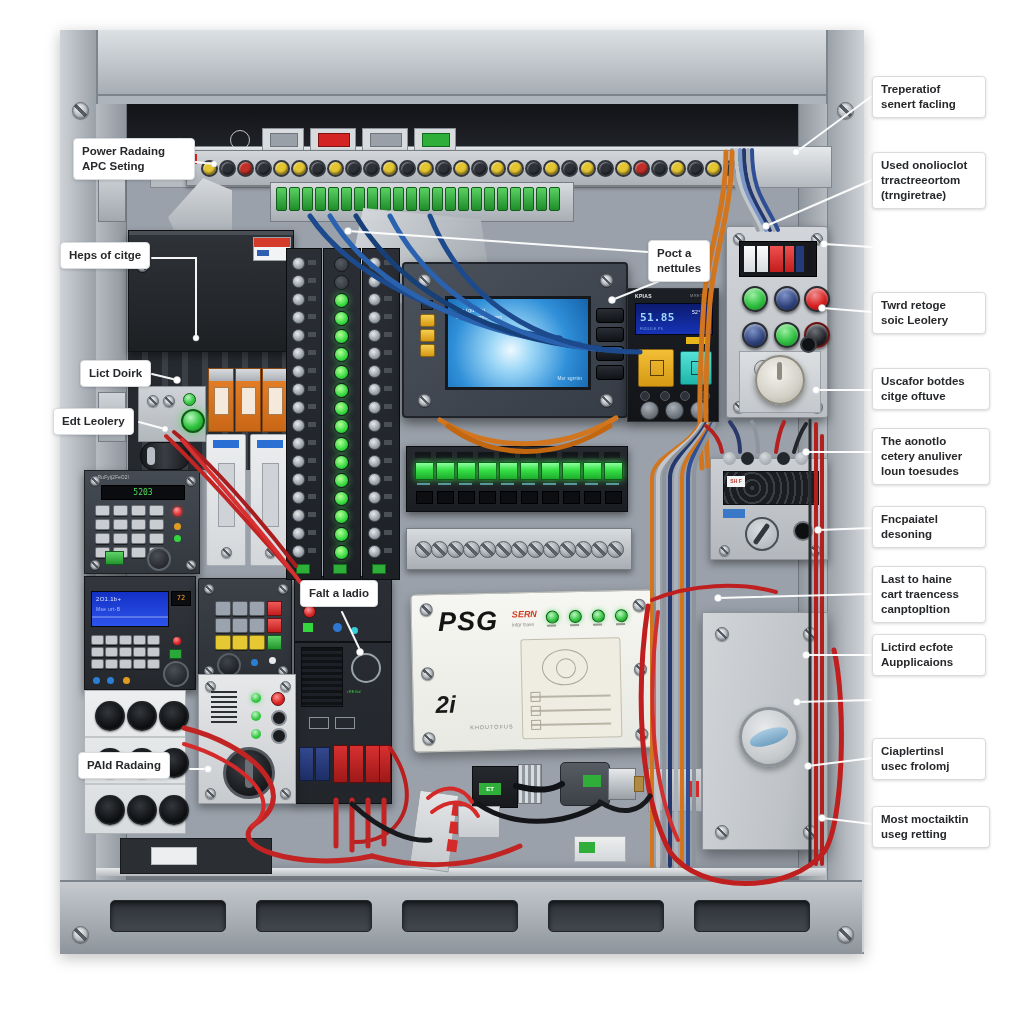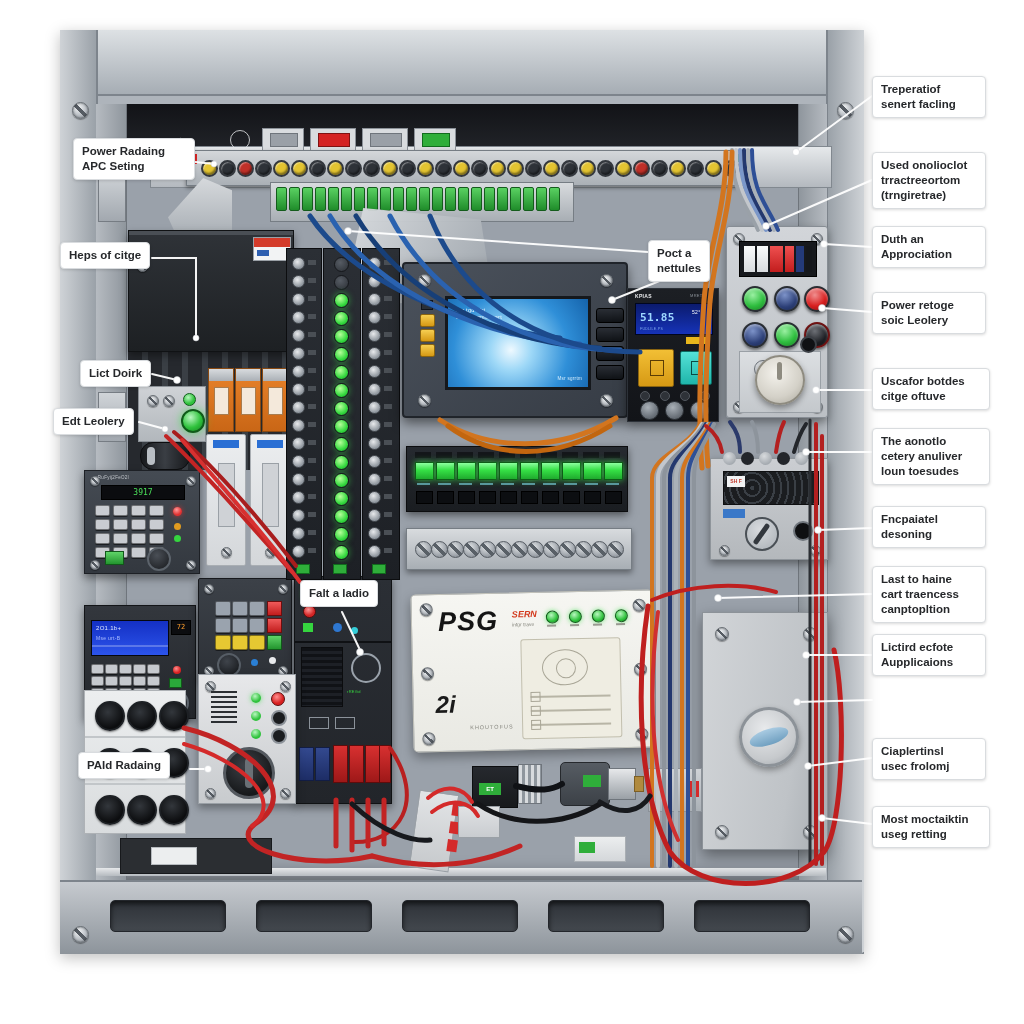--- a/index.html
+++ b/index.html
@@ -201,21 +201,21 @@
     <div class="screw" style="left:14px;top:112px;width:9px;height:9px"></div>
   </div>
   <div class="dev" style="left:250px;top:434px;width:38px;height:130px;background:linear-gradient(#eceef0,#d4d7da);border:1px solid #a9aeb3;border-radius:2px">
     <div class="abs" style="left:6px;top:5px;width:26px;height:8px;background:#2a6fd4"></div>
     <div class="abs" style="left:11px;top:28px;width:15px;height:62px;background:#cfd2d6;border:1px solid #9aa0a6"></div>
     <div class="screw" style="left:14px;top:112px;width:9px;height:9px"></div>
   </div>
 
   <div class="dev" style="left:84px;top:470px;width:114px;height:102px;background:linear-gradient(#454b53,#33383f);border:1px solid #1d2025;box-shadow:0 4px 8px rgba(0,0,0,.45)">
     <div class="gt" style="left:10px;top:4px;font-size:4.5px;color:#c3c7cc">uRuFyij2FeO2I</div>
-    <div class="abs" style="left:16px;top:14px;width:82px;height:13px;background:#0b0c0f;border:1px solid #000;color:#4be05a;font-size:8px;font-family:'DejaVu Sans Mono',monospace;text-align:center;line-height:13px">3917</div>
+    <div class="abs" style="left:16px;top:14px;width:82px;height:13px;background:#0b0c0f;border:1px solid #000;color:#4be05a;font-size:8px;font-family:'DejaVu Sans Mono',monospace;text-align:center;line-height:13px">5203</div>
     <div id="kgrid1" class="abs" style="left:10px;top:34px;width:80px;height:58px">
         <div class="abs" style="left: 0px; top: 0px; width: 13px; height: 9px; background: rgb(201, 204, 209); border: 1px solid rgba(0, 0, 0, 0.45); border-radius: 2px; box-shadow: rgba(0, 0, 0, 0.5) 0px 1px 0px;"></div>
         <div class="abs" style="left: 18px; top: 0px; width: 13px; height: 9px; background: rgb(201, 204, 209); border: 1px solid rgba(0, 0, 0, 0.45); border-radius: 2px; box-shadow: rgba(0, 0, 0, 0.5) 0px 1px 0px;"></div>
         <div class="abs" style="left: 36px; top: 0px; width: 13px; height: 9px; background: rgb(201, 204, 209); border: 1px solid rgba(0, 0, 0, 0.45); border-radius: 2px; box-shadow: rgba(0, 0, 0, 0.5) 0px 1px 0px;"></div>
         <div class="abs" style="left: 54px; top: 0px; width: 13px; height: 9px; background: rgb(201, 204, 209); border: 1px solid rgba(0, 0, 0, 0.45); border-radius: 2px; box-shadow: rgba(0, 0, 0, 0.5) 0px 1px 0px;"></div>
         <div class="abs" style="left: 0px; top: 14px; width: 13px; height: 9px; background: rgb(201, 204, 209); border: 1px solid rgba(0, 0, 0, 0.45); border-radius: 2px; box-shadow: rgba(0, 0, 0, 0.5) 0px 1px 0px;"></div>
         <div class="abs" style="left: 18px; top: 14px; width: 13px; height: 9px; background: rgb(201, 204, 209); border: 1px solid rgba(0, 0, 0, 0.45); border-radius: 2px; box-shadow: rgba(0, 0, 0, 0.5) 0px 1px 0px;"></div>
         <div class="abs" style="left: 36px; top: 14px; width: 13px; height: 9px; background: rgb(201, 204, 209); border: 1px solid rgba(0, 0, 0, 0.45); border-radius: 2px; box-shadow: rgba(0, 0, 0, 0.5) 0px 1px 0px;"></div>
         <div class="abs" style="left: 54px; top: 14px; width: 13px; height: 9px; background: rgb(201, 204, 209); border: 1px solid rgba(0, 0, 0, 0.45); border-radius: 2px; box-shadow: rgba(0, 0, 0, 0.5) 0px 1px 0px;"></div>
         <div class="abs" style="left: 0px; top: 28px; width: 13px; height: 9px; background: rgb(201, 204, 209); border: 1px solid rgba(0, 0, 0, 0.45); border-radius: 2px; box-shadow: rgba(0, 0, 0, 0.5) 0px 1px 0px;"></div>
@@ -231,21 +231,21 @@
     <div class="led" style="left:89px;top:52px;width:7px;height:7px;background:#e09b20"></div>
     <div class="led" style="left:89px;top:64px;width:7px;height:7px;background:#35d53f"></div>
     <div class="abs" style="left:20px;top:80px;width:17px;height:12px;background:linear-gradient(#5fd368,#23952e);border:1px solid #11581a"></div>
     <div class="abs" style="left:62px;top:76px;width:20px;height:20px;border-radius:50%;background:radial-gradient(circle at 40% 32%,#4a4f56,#17191d);border:2px solid #5c636b"></div>
     <div class="screw" style="left:5px;top:5px;width:8px;height:8px"></div>
     <div class="screw" style="left:101px;top:5px;width:8px;height:8px"></div>
     <div class="screw" style="left:5px;top:89px;width:8px;height:8px"></div>
     <div class="screw" style="left:101px;top:89px;width:8px;height:8px"></div>
   </div>
 
-  <div class="dev" style="left:84px;top:605px;width:110px;height:112px;background:linear-gradient(#33373d,#24272c);border:1px solid #131518;box-shadow:0 4px 8px rgba(0,0,0,.45)">
+  <div class="dev" style="left:84px;top:576px;width:110px;height:112px;background:linear-gradient(#33373d,#24272c);border:1px solid #131518;box-shadow:0 4px 8px rgba(0,0,0,.45)">
     <div class="abs" style="left:6px;top:14px;width:76px;height:34px;background:linear-gradient(#1430c4,#2c54ec);border:1px solid #05070f;overflow:hidden">
       <div class="gt" style="left:4px;top:4px;font-size:6px;color:#dfe8ff">2O1.1b+</div>
       <div class="gt" style="left:4px;top:14px;font-size:5px;color:#aebfff">Mse urt-B</div>
       <div class="abs" style="left:0;top:24px;width:100%;height:2px;background:rgba(255,255,255,.25)"></div>
     </div>
     <div class="abs" style="left:86px;top:14px;width:18px;height:13px;background:#0c0d10;border:1px solid #000;color:#ff9f2e;font-size:7px;text-align:center;line-height:13px;font-family:'DejaVu Sans Mono',monospace">72</div>
     <div id="kgrid2" class="abs" style="left:6px;top:58px;width:70px;height:36px">
         <div class="abs" style="left: 0px; top: 0px; width: 11px; height: 8px; background: rgb(198, 201, 206); border: 1px solid rgba(0, 0, 0, 0.45); border-radius: 2px; box-shadow: rgba(0, 0, 0, 0.5) 0px 1px 0px;"></div>
         <div class="abs" style="left: 14px; top: 0px; width: 11px; height: 8px; background: rgb(198, 201, 206); border: 1px solid rgba(0, 0, 0, 0.45); border-radius: 2px; box-shadow: rgba(0, 0, 0, 0.5) 0px 1px 0px;"></div>
         <div class="abs" style="left: 28px; top: 0px; width: 11px; height: 8px; background: rgb(198, 201, 206); border: 1px solid rgba(0, 0, 0, 0.45); border-radius: 2px; box-shadow: rgba(0, 0, 0, 0.5) 0px 1px 0px;"></div>
@@ -741,23 +741,21 @@
   <div class="callout" style="left:53px;top:408px">Edt Leolery</div>
   <div class="callout" style="left:78px;top:752px">PAId Radaing</div>
   <div class="callout" style="left:648px;top:240px">Poct a
 nettules</div>
   <div class="callout" style="left:300px;top:580px">Falt a ladio</div>
   <div class="callout" style="left:872px;top:76px;width:96px">Treperatiof
 senert facling</div>
   <div class="callout" style="left:872px;top:152px;width:96px">Used onolioclot
 trractreeortom
 (trngiretrae)</div>
-  <div class="callout" style="left:872px;top:226px;width:96px">Duth an
-Approciation</div>
-  <div class="callout" style="left:872px;top:292px;width:96px">Power retoge
+  <div class="callout" style="left:872px;top:292px;width:96px">Twrd retoge
 soic Leolery</div>
   <div class="callout" style="left:872px;top:368px;width:100px">Uscafor botdes
 citge oftuve</div>
   <div class="callout" style="left:872px;top:428px;width:100px">The aonotlo
 cetery anuliver
 loun toesudes</div>
   <div class="callout" style="left:872px;top:506px;width:96px">Fncpaiatel
 desoning</div>
   <div class="callout" style="left:872px;top:634px;width:96px">Lictird ecfote
 Aupplicaions</div>

